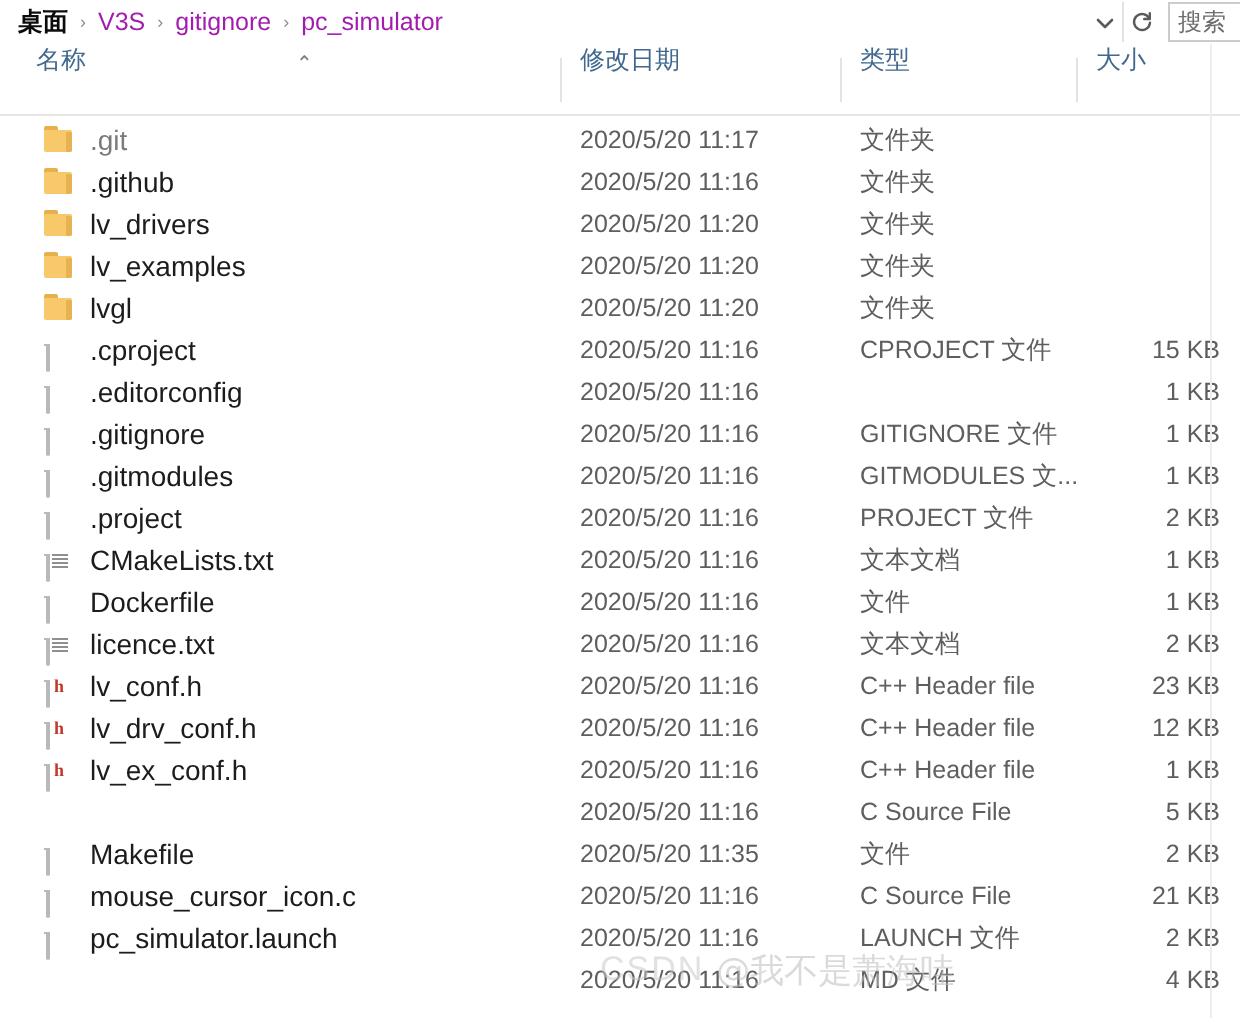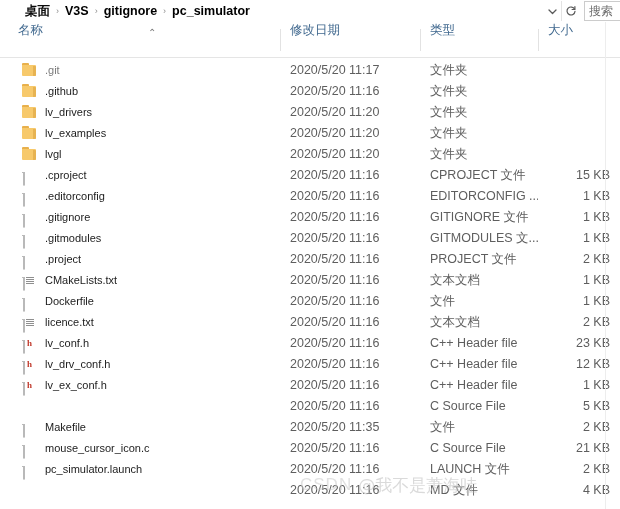--- a/index.html
+++ b/index.html
@@ -22,39 +22,38 @@
   }
 
   
   .addressbar {
     position: relative;
     height: 22px;
     flex: 0 0 22px;
     display: flex;
     align-items: center;
     background: #ffffff;
-    padding-left: 24px;
+    padding-left: 8px;
   }
 
   .crumbs {
     display: flex;
     align-items: center;
     height: 22px;
     flex: 1 1 auto;
     min-width: 0;
     overflow: hidden;
   }
 
   .crumb {
     font-size: 12.5px;
-    color: #000000;
+    color: #a21caf;
     white-space: nowrap;
     padding: 0 1px;
     line-height: 22px;
-    font-weight: bold;
   }
   .crumb.first { font-weight: bold; color: #0b0b0b; }
 
   .crumb-sep {
     color: #8d8d8d;
     font-size: 9px;
     padding: 0 5px;
     line-height: 22px;
     user-select: none;
   }
@@ -167,21 +166,21 @@
 
   .icon {
     flex: 0 0 16px;
     width: 16px;
     height: 16px;
     position: relative;
     margin-right: 7px;
   }
 
   .fname {
-    font-size: 11px;
+    font-size: 14px;
     color: #1c1c1c;
     white-space: nowrap;
     line-height: 21px;
   }
   .row.dim .fname { color: #7b7b7b; }
 
   .cell-date {
     position: absolute;
     left: 280px;
     width: 140px;
@@ -437,21 +436,20 @@
         <div class="cell-date">2020/5/20 11:16</div>
         <div class="cell-type">CPROJECT 文件</div>
         <div class="cell-size">15 KB</div>
       </div>
       <div class="row">
         <div class="cell-name">
           <span class="icon"><span class="ic-file"></span></span>
           <span class="fname">.editorconfig</span>
         </div>
         <div class="cell-date">2020/5/20 11:16</div>
-        <div class="cell-type">EDITORCONFIG ...</div>
         <div class="cell-size">1 KB</div>
       </div>
       <div class="row">
         <div class="cell-name">
           <span class="icon"><span class="ic-file"></span></span>
           <span class="fname">.gitignore</span>
         </div>
         <div class="cell-date">2020/5/20 11:16</div>
         <div class="cell-type">GITIGNORE 文件</div>
         <div class="cell-size">1 KB</div>

